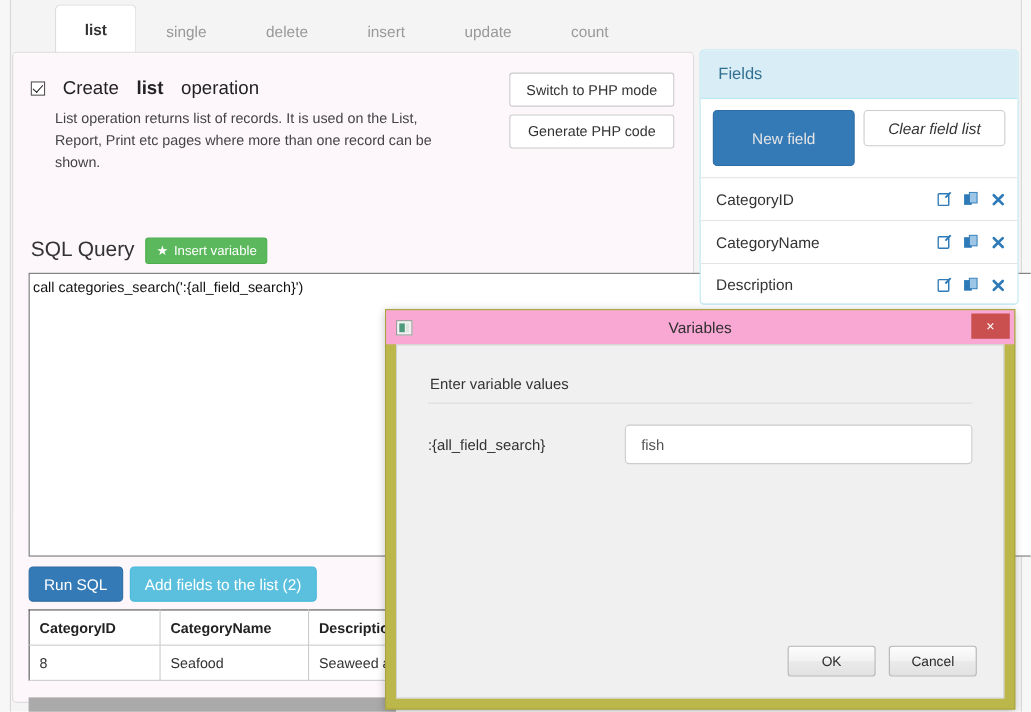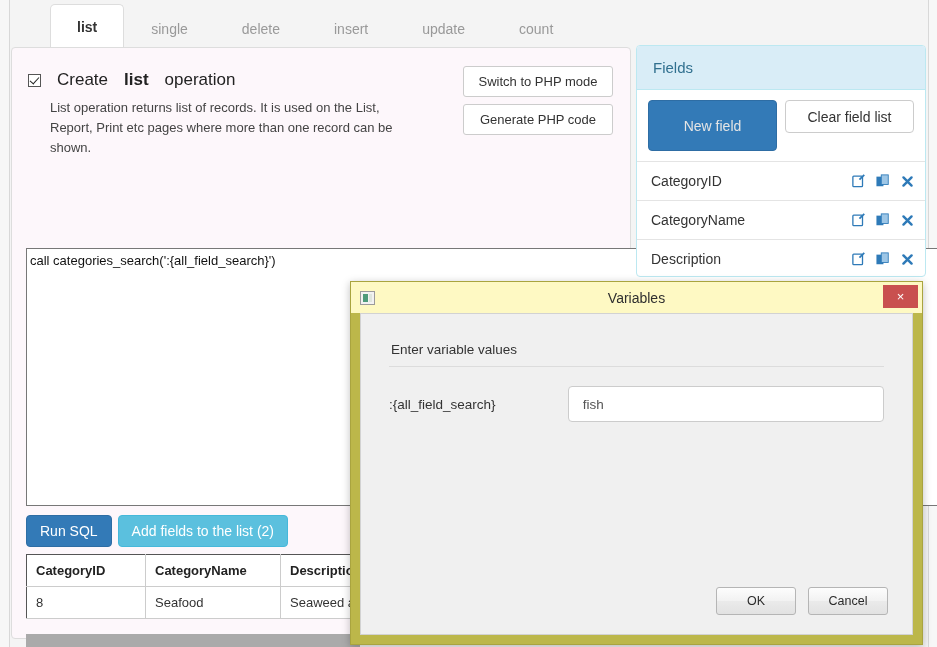--- a/index.html
+++ b/index.html
@@ -317,20 +317,21 @@
   .btn-clearfield {
     flex: 1;
     background: #ffffff;
     border: 1px solid #cccccc;
     color: #333333;
     font-size: 14px;
     border-radius: 4px;
     height: 33px;
     cursor: pointer;
     font-family: "Liberation Sans", sans-serif;
+    font-style: italic;
   }
   .field-row {
     display: flex;
     align-items: center;
     height: 39px;
     padding: 0 11px 0 14px;
     border-bottom: 1px solid #e4e4e4;
     box-sizing: border-box;
   }
   .field-name {
@@ -363,21 +364,21 @@
     background: #bdb council;
     background: #bdb css;
     background: #bcb74a;
     border: 1px solid #a9a43f;
     box-sizing: border-box;
     box-shadow: 0 2px 8px rgba(0,0,0,0.25);
   }
   .dlg-titlebar {
     position: relative;
     height: 31px;
-    background: #fef9c3;
+    background: #f9a8d4;
     display: flex;
     align-items: center;
     padding: 0 0 0 9px;
   }
   .dlg-appicon {
     width: 15px;
     height: 14px;
     background: #f2f2f2;
     border: 1px solid #9b9b9b;
     display: inline-block;
@@ -520,20 +521,27 @@
           <span> operation</span>
       </div>
       <div class="op-desc">List operation returns list of records. It is used on the List, Report, Print etc pages where more than one record can be shown.</div>
     </div>
 
     <div class="btn-stack">
       <button class="btn-outline">Switch to PHP mode</button>
       <button class="btn-outline">Generate PHP code</button>
     </div>
 
+    <div class="sqlrow">
+      <h2>SQL Query</h2>
+      <button class="btn-green">
+        <span class="star">★</span>
+        <span>Insert variable</span>
+      </button>
+    </div>
 
     <div class="sqlbox">
       <div class="sqlbox-inner">call categories_search(':{all_field_search}')</div>
     </div>
 
     <div class="action-btns">
       <button class="btn-primary">Run SQL</button>
       <button class="btn-info">Add fields to the list (2)</button>
     </div>
 

